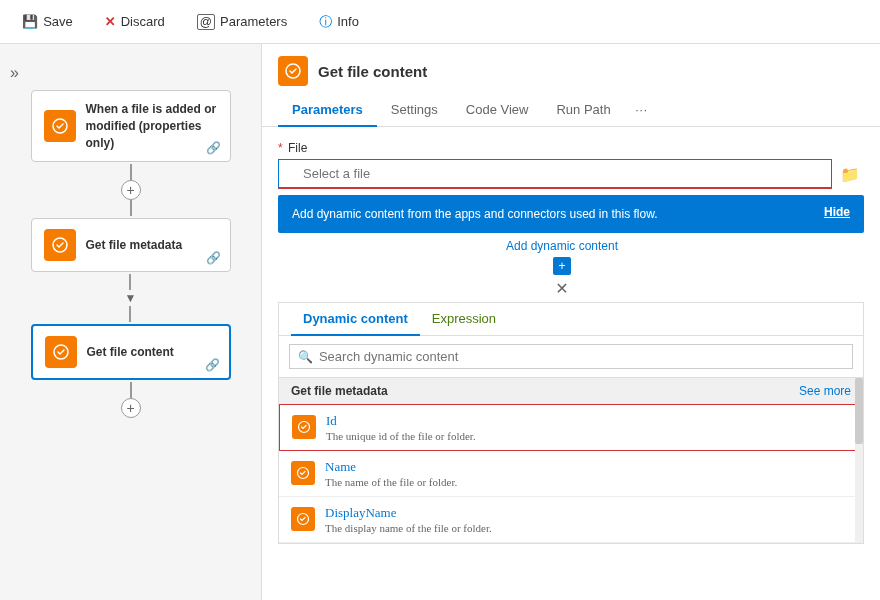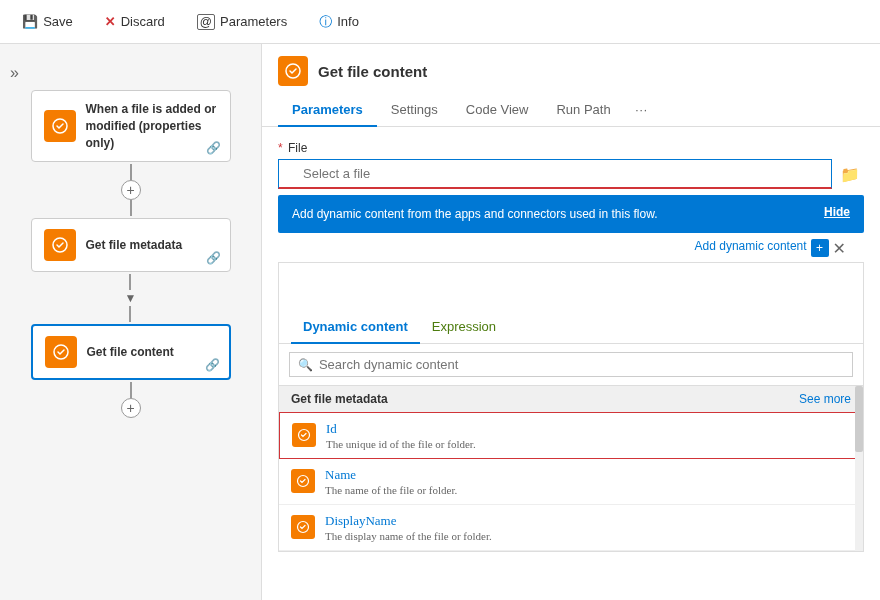--- a/index.html
+++ b/index.html
@@ -109,40 +109,41 @@
     }
     .dynamic-banner-text { font-size: 12px; line-height: 1.5; flex: 1; }
     .dynamic-banner-hide {
       background: none; border: none; cursor: pointer; color: #fff;
       font-size: 12px; font-weight: 600; white-space: nowrap; margin-left: 12px;
       text-decoration: underline;
     }
 
     
     .add-dynamic-row {
-      display: flex; align-items: flex-start; justify-content: flex-end; gap: 4px;
+      display: flex; align-items: center; justify-content: flex-end; gap: 4px;
       margin: 6px 18px 4px 0;
+      flex-direction: column;
     }
     .add-dynamic-link { color: #0078d4; font-size: 12px; cursor: pointer; text-decoration: none; }
     .add-dynamic-plus {
       width: 18px; height: 18px; background: #0078d4; border-radius: 2px;
       display: flex; align-items: center; justify-content: center;
       color: #fff; font-size: 12px; cursor: pointer;
     }
     .dynamic-close {
       background: none; border: none; cursor: pointer; color: #666; font-size: 16px;
     }
 
     
     .dynamic-panel {
       border: 1px solid #ddd; background: #fff; margin-top: 4px;
     }
 
     .dynamic-tabs {
-      display: flex; border-bottom: 1px solid #ddd; padding: 0 12px; margin-top: 48px;
+      display: flex; border-bottom: 1px solid #ddd; padding: 0 12px;
     }
     .dynamic-tab {
       padding: 8px 12px; cursor: pointer; font-size: 13px; color: #4d7c0f;
       border-bottom: 2px solid transparent; margin-bottom: -1px;
     }
     .dynamic-tab.active { color: #0078d4; border-bottom-color: #0078d4; font-weight: 600; }
 
     
     .search-row {
       padding: 8px 10px; border-bottom: 1px solid #ddd;

